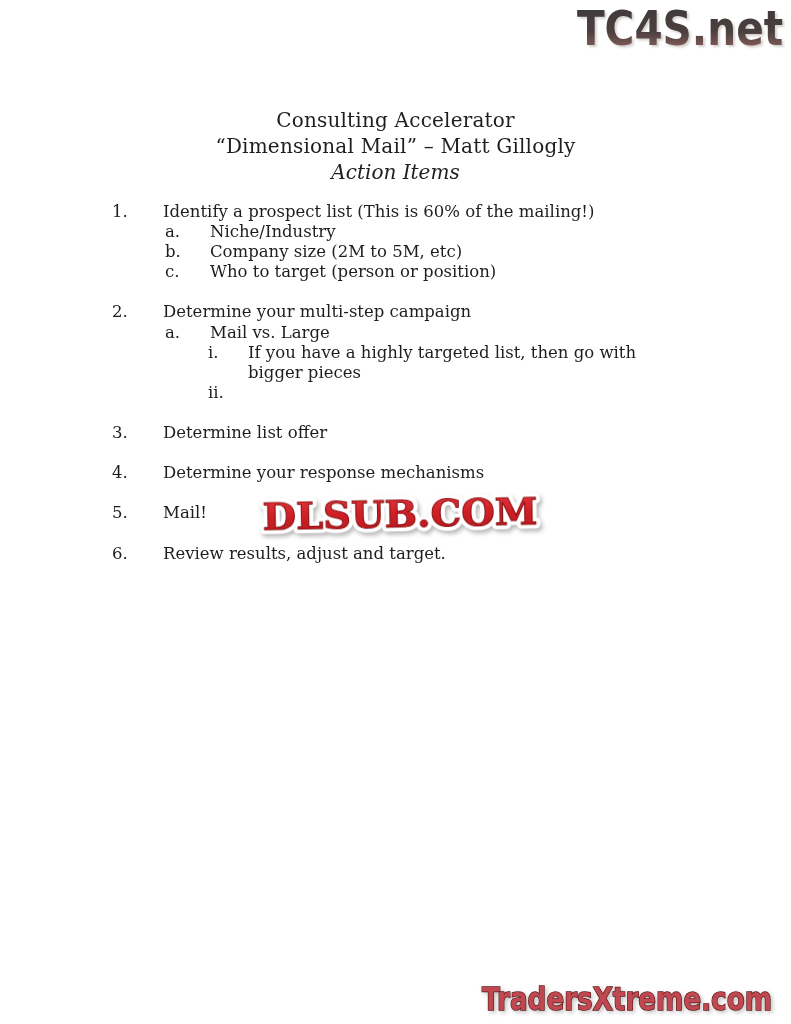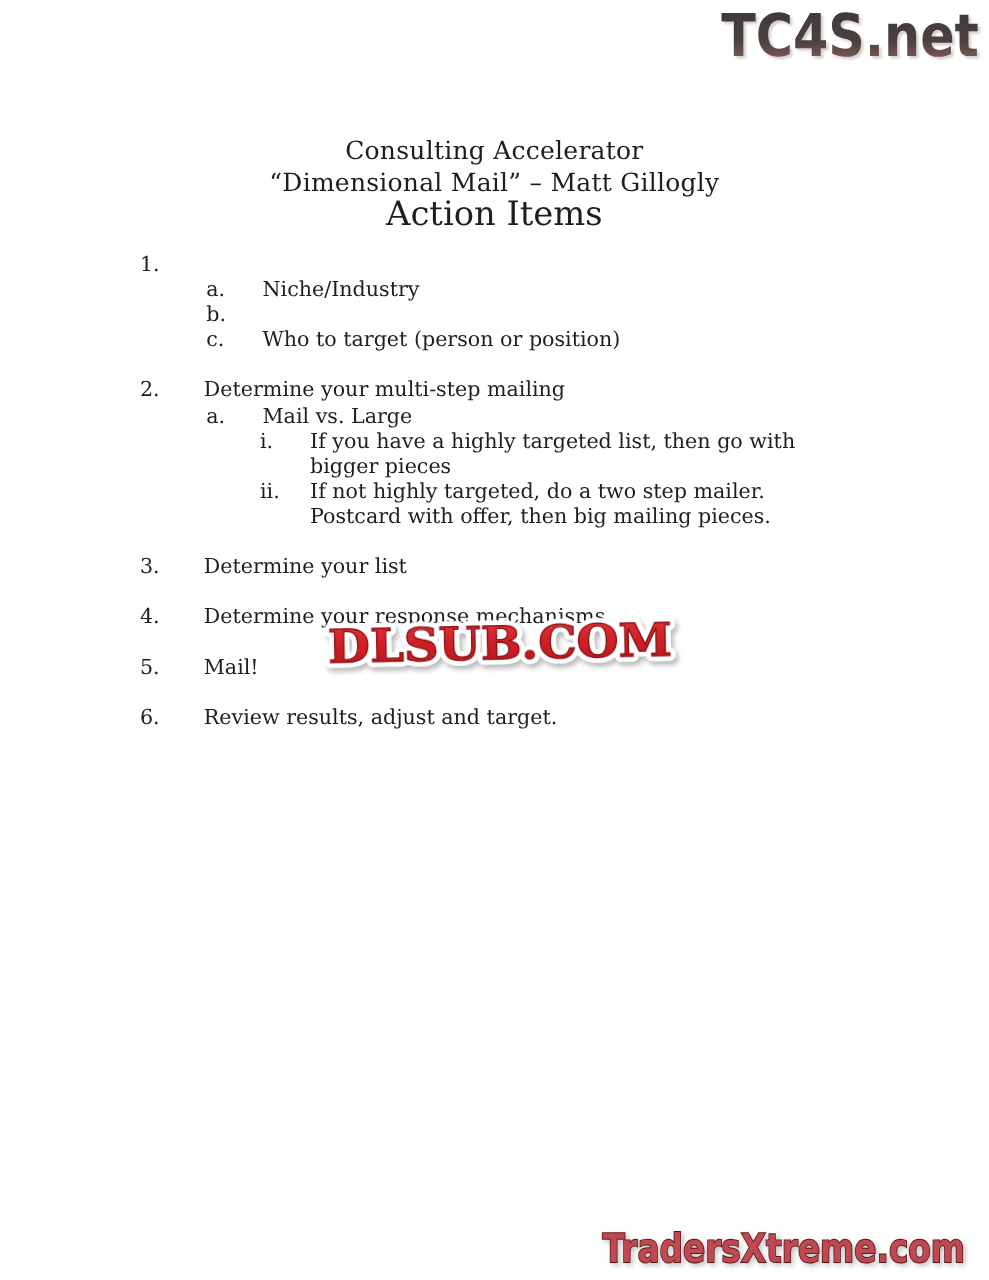--- a/index.html
+++ b/index.html
@@ -16,21 +16,21 @@
   
   .tc4s-logo { position:absolute; top:1px; left:572px; width:216px; height:54px; }
   .tc4s-logo svg { width:100%; height:100%; filter:drop-shadow(2px 2px 1px rgba(165,150,150,0.45)); }
 
   
   .title-block {
     position:absolute; top:107px; left:0; width:100%;
     text-align:center; line-height:26px;
   }
   .title-line { font-weight:normal; font-size:20px; letter-spacing:0.2px; }
-  .title-sub  { font-weight:normal; font-size:27px; }
+  .title-sub  { font-style:italic; font-weight:normal; font-size:20px; }
 
   
   .list {
     position:absolute; top:202px; left:0; right:40px;
     font-size:16.5px; line-height:20.1px;
   }
   .row { display:flex; }
   .row .marker { flex:0 0 auto; }
   .row .text { white-space:pre-line; }
   .l1 { margin-left:112px; } .l1 .marker { width:51px; }
@@ -71,55 +71,55 @@
   <div class="title-block">
     <div class="title-line">Consulting Accelerator</div>
     <div class="title-line">“Dimensional Mail” – Matt Gillogly</div>
     <div class="title-sub">Action Items</div>
   </div>
 
   <div class="list">
 
     <div class="row l1">
       <span class="marker">1.</span>
+      <span class="text">Identify a prospect list (This is 60% of the mailing!)</span>
     </div>
     <div class="row l2">
       <span class="marker">a.</span>
       <span class="text">Niche/Industry</span>
     </div>
     <div class="row l2">
       <span class="marker">b.</span>
+      <span class="text">Company size (2M to 5M, etc)</span>
     </div>
     <div class="row l2">
       <span class="marker">c.</span>
       <span class="text">Who to target (person or position)</span>
     </div>
 
     <div class="row l1 gap">
       <span class="marker">2.</span>
-      <span class="text">Determine your multi-step mailing</span>
+      <span class="text">Determine your multi-step campaign</span>
     </div>
     <div class="row l2">
       <span class="marker">a.</span>
       <span class="text">Mail vs. Large</span>
     </div>
     <div class="row l3">
       <span class="marker">i.</span>
       <span class="text">If you have a highly targeted list, then go with
 bigger pieces</span>
     </div>
     <div class="row l3">
       <span class="marker">ii.</span>
-      <span class="text">If not highly targeted, do a two step mailer.
-Postcard with offer, then big mailing pieces.</span>
     </div>
 
     <div class="row l1 gap">
       <span class="marker">3.</span>
-      <span class="text">Determine your list</span>
+      <span class="text">Determine list offer</span>
     </div>
 
     <div class="row l1 gap">
       <span class="marker">4.</span>
       <span class="text">Determine your response mechanisms</span>
     </div>
 
     <div class="row l1 gap">
       <span class="marker">5.</span>
       <span class="text">Mail!</span>

